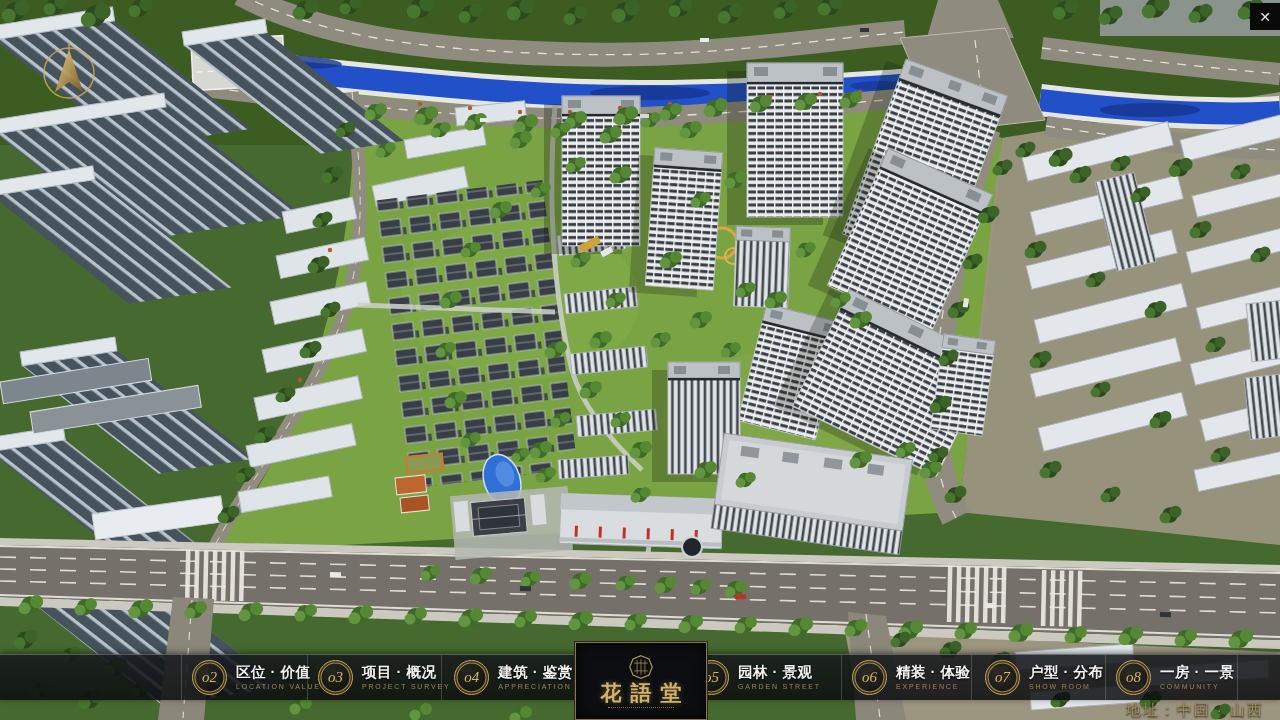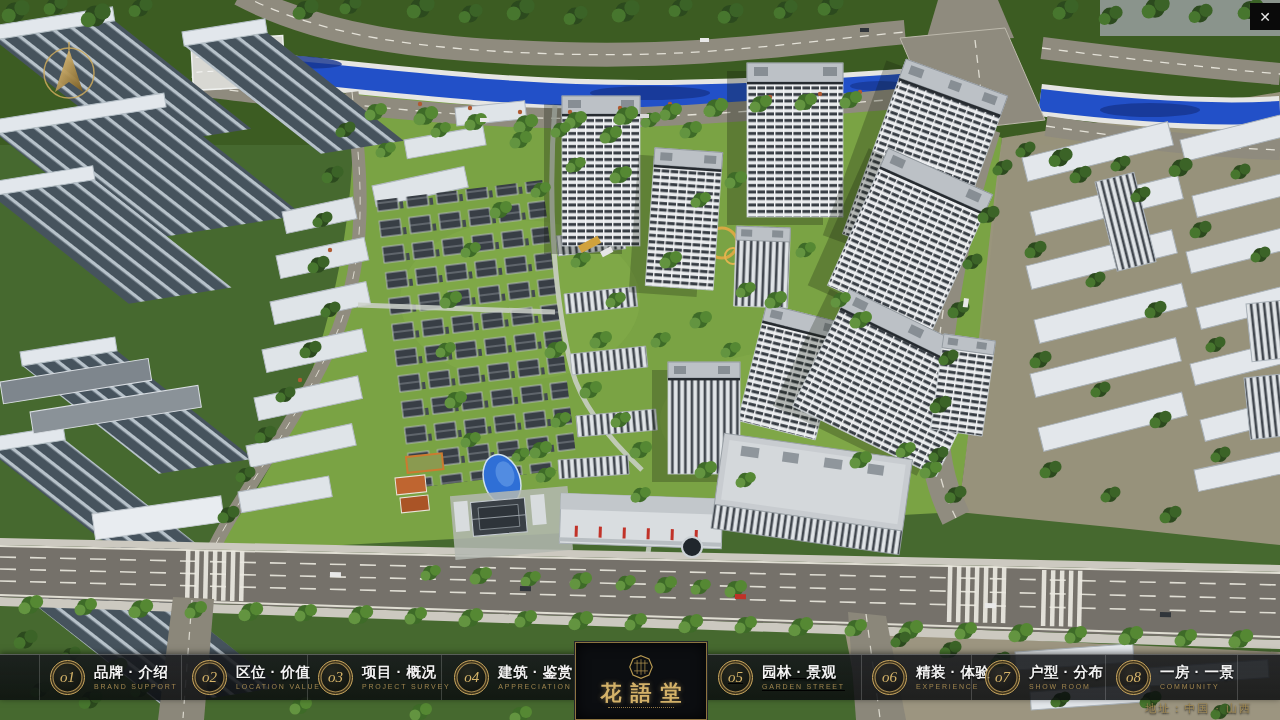--- a/index.html
+++ b/index.html
@@ -22,21 +22,21 @@
   .nav-zh{font-size:14.5px;font-weight:bold;color:#f2f2f2;letter-spacing:.5px;text-shadow:0 1px 2px #000;white-space:nowrap;}
   .nav-en{margin-top:3px;font-size:7px;color:#a1864f;letter-spacing:1.8px;white-space:nowrap;}
 
   .logo-box{position:absolute;left:575px;top:642px;width:132px;height:78px;z-index:5;cursor:pointer;
             background:#0c0e11;border:1px solid #8d7440;box-shadow:0 0 0 1px #24272c, inset 0 0 14px rgba(0,0,0,.85);
             display:flex;flex-direction:column;align-items:center;justify-content:center;gap:2px;box-sizing:border-box;}
   .logo-title{font-family:Liberation Sans, sans-serif;font-weight:bold;font-size:21px;color:#d4b269;
               letter-spacing:9px;text-indent:9px;text-shadow:0 0 5px rgba(212,178,105,.45);line-height:1;}
   .logo-dots{width:66px;border-top:1px dotted rgba(172,140,78,.85);height:0;margin-top:2px;}
 
-  .footer-address{position:absolute;right:28px;top:701px;z-index:3;font-size:11px;color:#a68e56;
+  .footer-address{position:absolute;right:16px;top:701px;z-index:3;font-size:15px;color:#a68e56;
                   letter-spacing:2px;text-shadow:0 1px 2px #000;white-space:nowrap;}
 
   .close-btn{position:absolute;right:0;top:3px;width:30px;height:27px;z-index:6;background:#0a0a0a;
              color:#e9e9e9;font-size:14px;display:flex;align-items:center;justify-content:center;cursor:pointer;}
   .compass{position:absolute;left:38px;top:40px;width:62px;height:62px;z-index:3;opacity:.95;}
 </style>
 </head>
 <body>
 
 <div class="stage">
@@ -567,27 +567,20 @@
   <circle cx="31" cy="33" r="25" fill="none" stroke="rgba(205,170,92,.9)" stroke-width="1.5"></circle>
   <line x1="31" y1="2" x2="31" y2="10" stroke="rgba(205,170,92,.9)" stroke-width="1.5"></line>
   <polygon points="31,9 45,52 31,42 17,52" fill="url(#ggold)"></polygon>
 </svg>
 
 <div class="close-btn">
   <span>✕</span>
 </div>
 
 <div class="navbar">
-  <div class="nav-item" style="left:39px;width:134px;">
-    <div class="badge">o1</div>
-    <div class="nav-txt">
-          <span class="nav-zh">品牌 · 介绍</span>
-      <span class="nav-en">BRAND SUPPORT</span>
-        </div>
-  </div>
   <div class="nav-item" style="left:181px;width:134px;">
     <div class="badge">o2</div>
     <div class="nav-txt">
           <span class="nav-zh">区位 · 价值</span>
       <span class="nav-en">LOCATION VALUE</span>
         </div>
   </div>
   <div class="nav-item" style="left:307px;width:134px;">
     <div class="badge">o3</div>
     <div class="nav-txt">
@@ -595,28 +588,28 @@
       <span class="nav-en">PROJECT SURVEY</span>
         </div>
   </div>
   <div class="nav-item" style="left:441px;width:134px;justify-content:center;">
     <div class="badge">o4</div>
     <div class="nav-txt">
           <span class="nav-zh">建筑 · 鉴赏</span>
       <span class="nav-en">APPRECIATION</span>
         </div>
   </div>
-  <div class="nav-item" style="left:707px;width:134px;text-decoration:underline;">
+  <div class="nav-item" style="left:683px;width:134px;">
     <div class="badge">o5</div>
     <div class="nav-txt">
           <span class="nav-zh">园林 · 景观</span>
       <span class="nav-en">GARDEN STREET</span>
         </div>
   </div>
-  <div class="nav-item" style="left:841px;width:130px;margin-left:20px;">
+  <div class="nav-item" style="left:841px;width:130px;">
     <div class="badge">o6</div>
     <div class="nav-txt">
           <span class="nav-zh">精装 · 体验</span>
       <span class="nav-en">EXPERIENCE</span>
         </div>
   </div>
   <div class="nav-item" style="left:971px;width:134px;padding-left:13px;">
     <div class="badge">o7</div>
     <div class="nav-txt">
           <span class="nav-zh">户型 · 分布</span>

